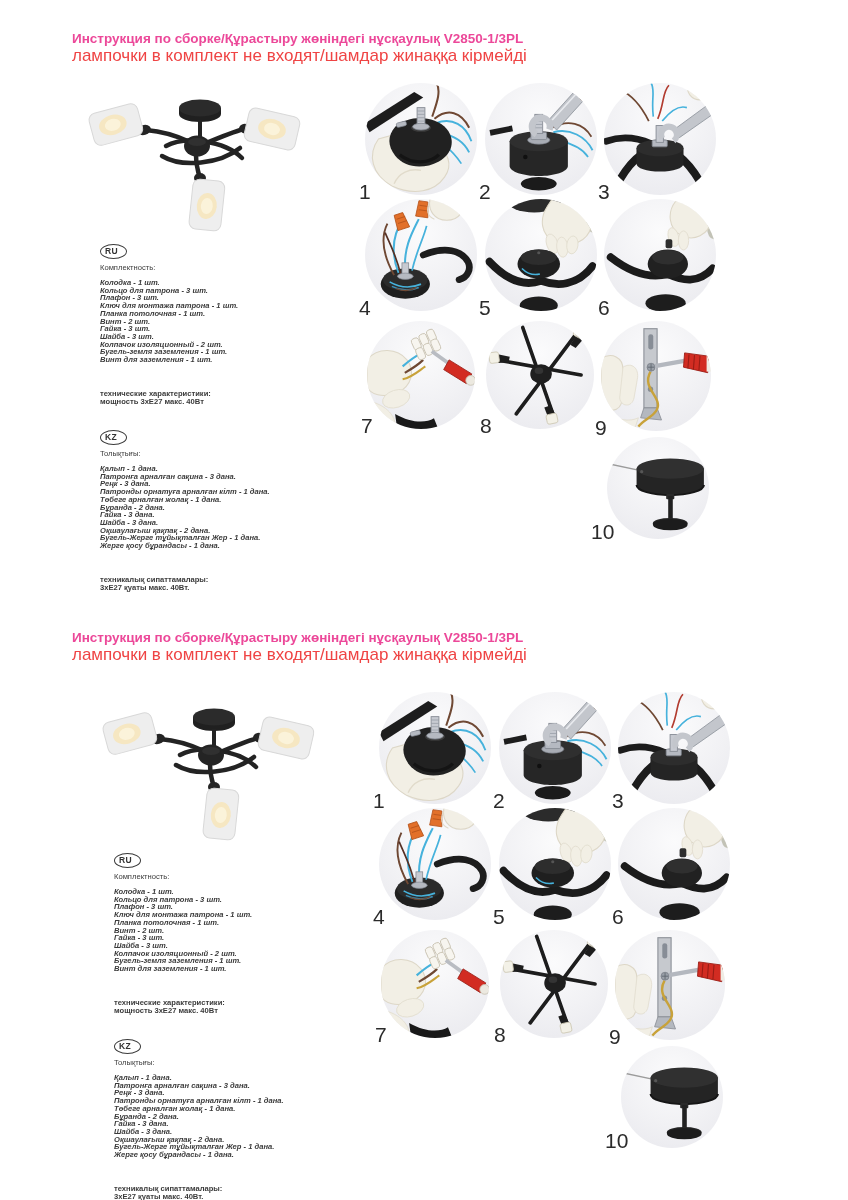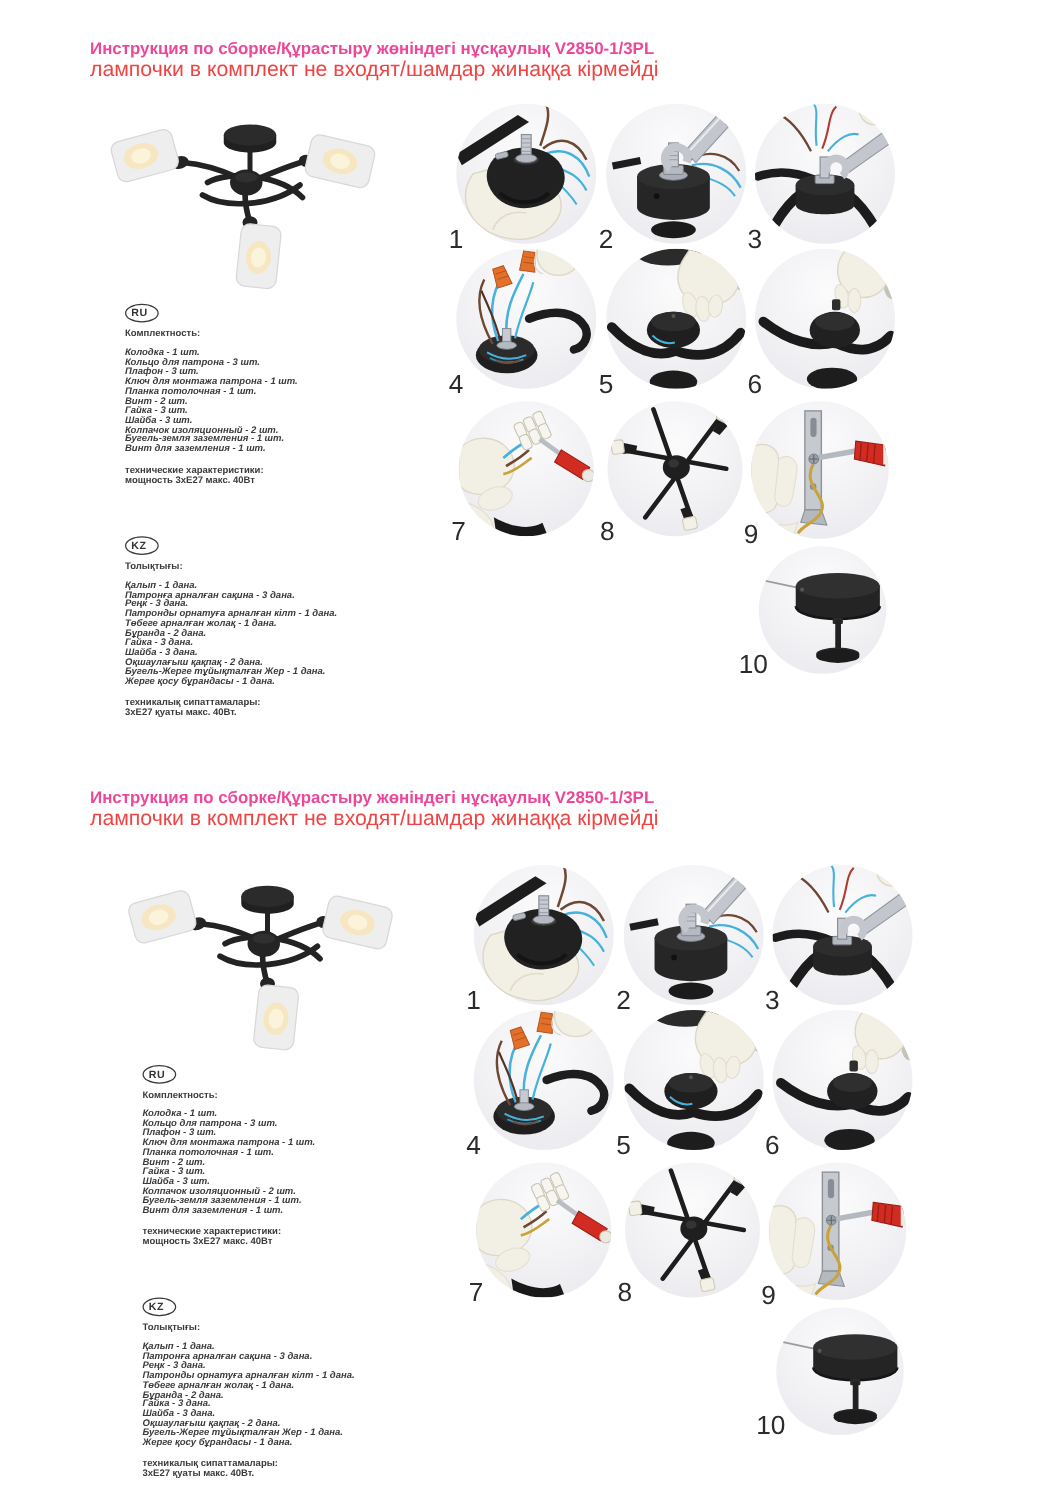--- a/index.html
+++ b/index.html
@@ -15,24 +15,24 @@
   .sheet-body{position:absolute;left:0;top:0;width:100%;height:100%;}
   .sheet--second .sheet-body{transform:translate(14px,10px);}
   .lamp-photo{position:absolute;left:78px;top:86px;width:252px;height:150px;}
   .lamp-photo svg{display:block;width:100%;height:100%;}
   .lang{position:absolute;left:100px;width:250px;}
   .lang--ru{top:240px;}
   .lang--kz{top:426px;}
   .badge{display:inline-block;min-width:17px;height:11px;line-height:11px;padding:1px 4px;
          text-align:left;border:1.3px solid #3a3a3a;border-radius:50%;
          font-size:8.5px;font-weight:700;color:#333;letter-spacing:.4px;}
-  .lang-heading{margin-top:4px;font-size:7.6px;font-weight:700;color:#3b3b3b;}
+  .lang-heading{margin-top:4px;font-size:7.6px;font-weight:400;color:#3b3b3b;}
   .item-list{margin-top:7px;}
   .li{font-size:7.6px;font-weight:700;color:#3b3b3b;line-height:7.7px;white-space:nowrap;font-style:italic;}
-  .specs{margin-top:9px;}
+  .specs{margin-top:26px;}
   .spec-line{font-size:7.6px;font-weight:700;color:#3b3b3b;line-height:8px;white-space:nowrap;}
   .steps{position:absolute;left:0;top:0;width:100%;height:100%;}
   .step{position:absolute;}
   .photo{position:absolute;left:0;top:0;right:0;bottom:0;border-radius:50%;overflow:hidden;
          background:radial-gradient(circle at 50% 30%,#fbfbfc 0%,#f1f1f4 55%,#e8e8ed 100%);}
   .photo svg{display:block;width:100%;height:100%;}
   .num{position:absolute;left:-6px;bottom:-9px;font-size:21px;font-weight:400;color:#2b2b2b;}
   .step--10 .num{left:-16px;bottom:-5px;margin-top:44px;}
 </style>
 </head>

